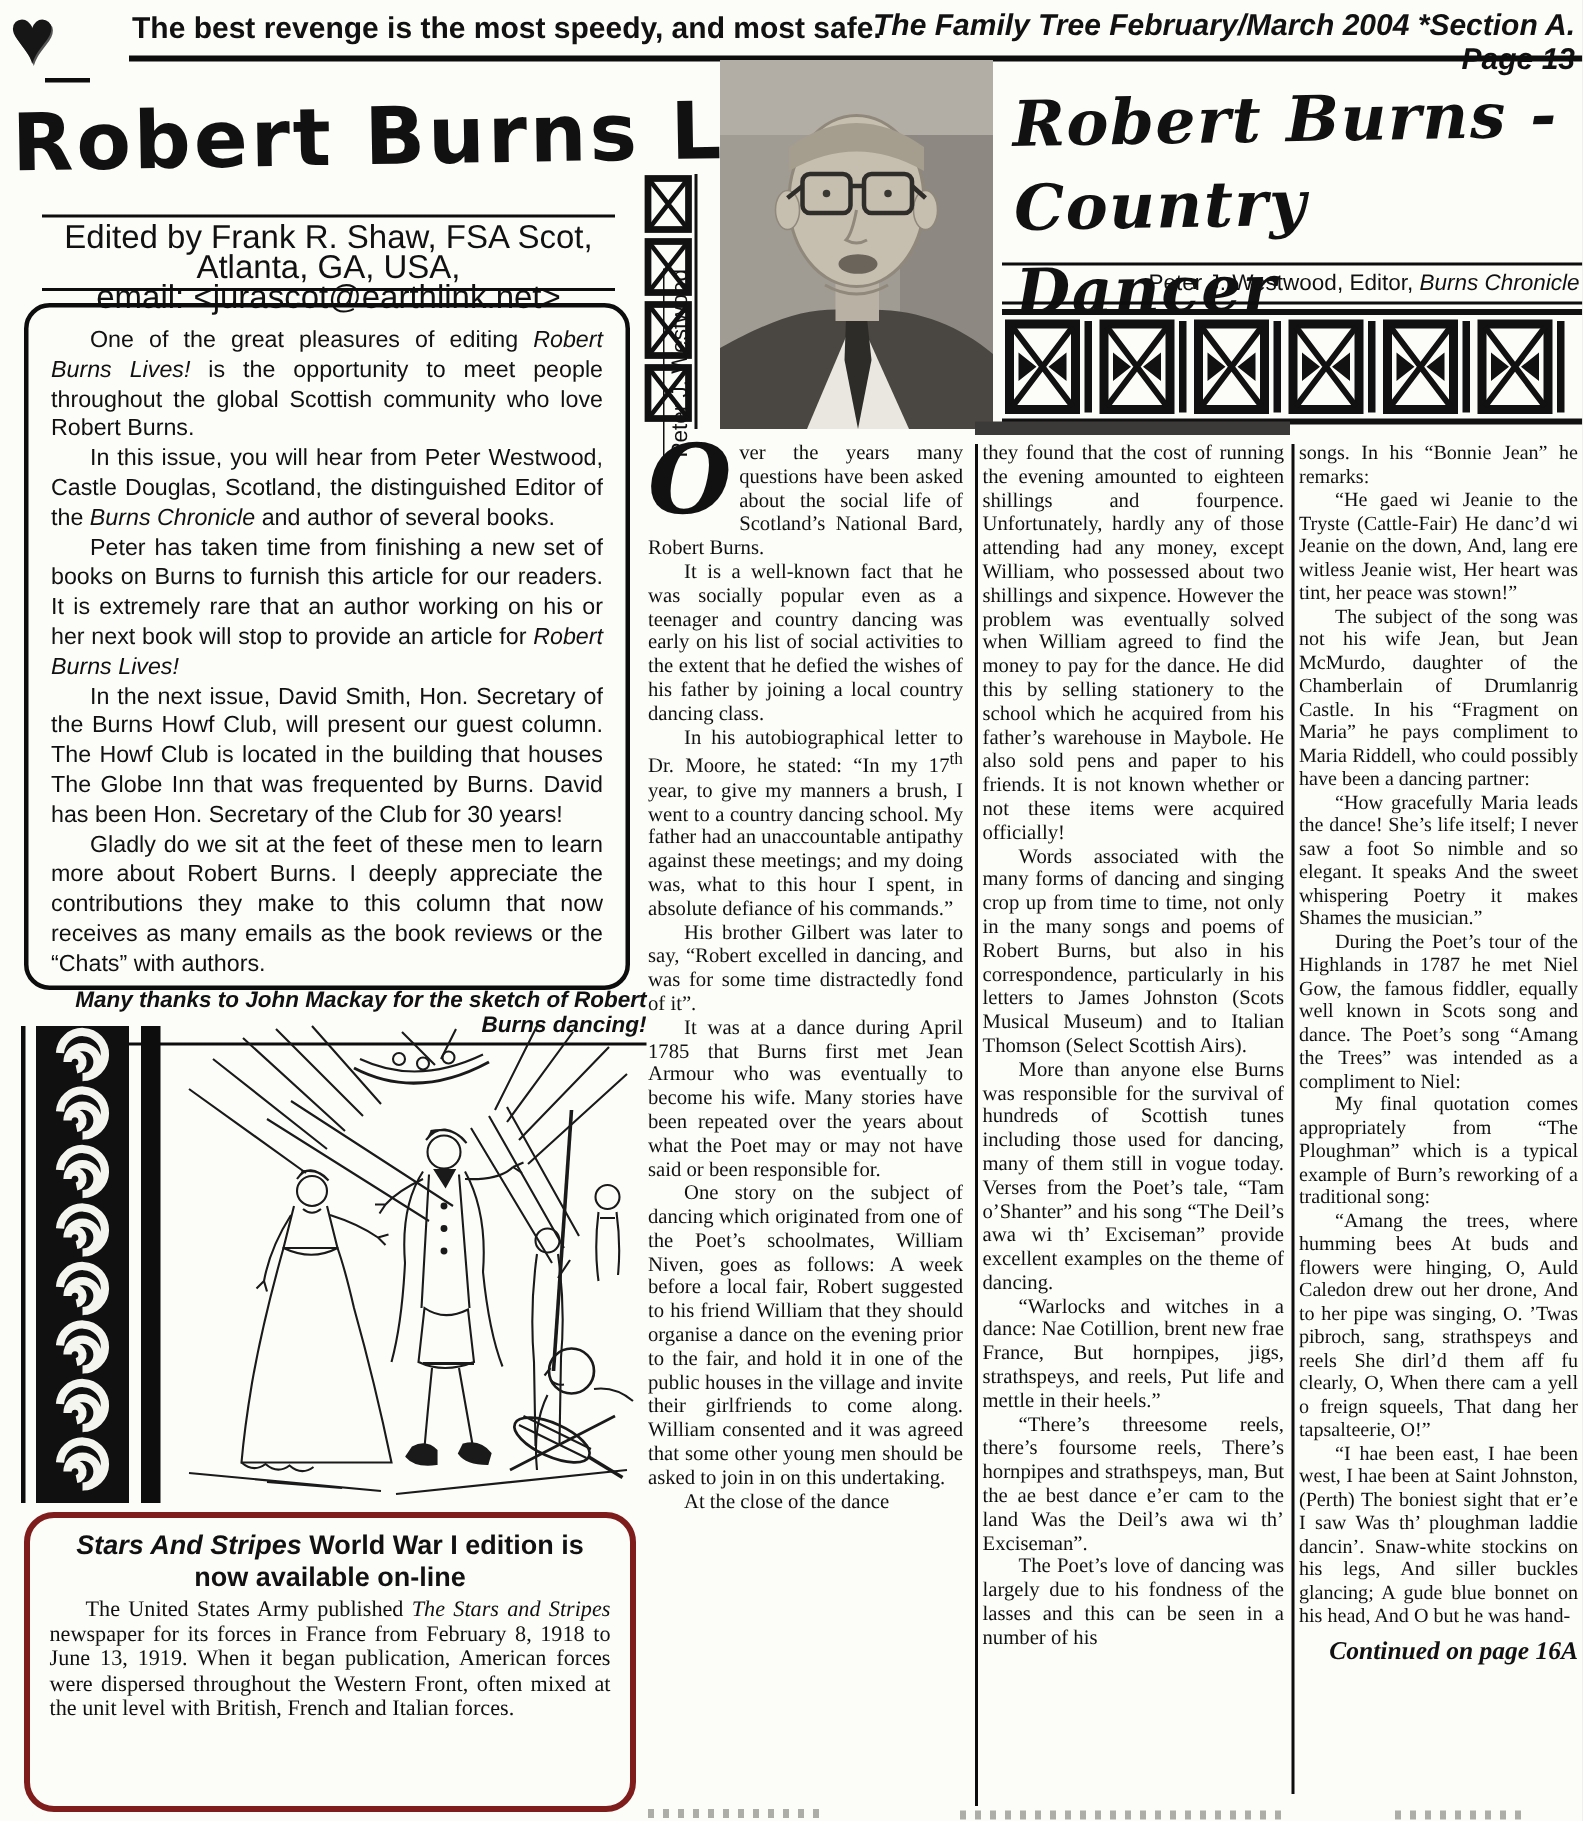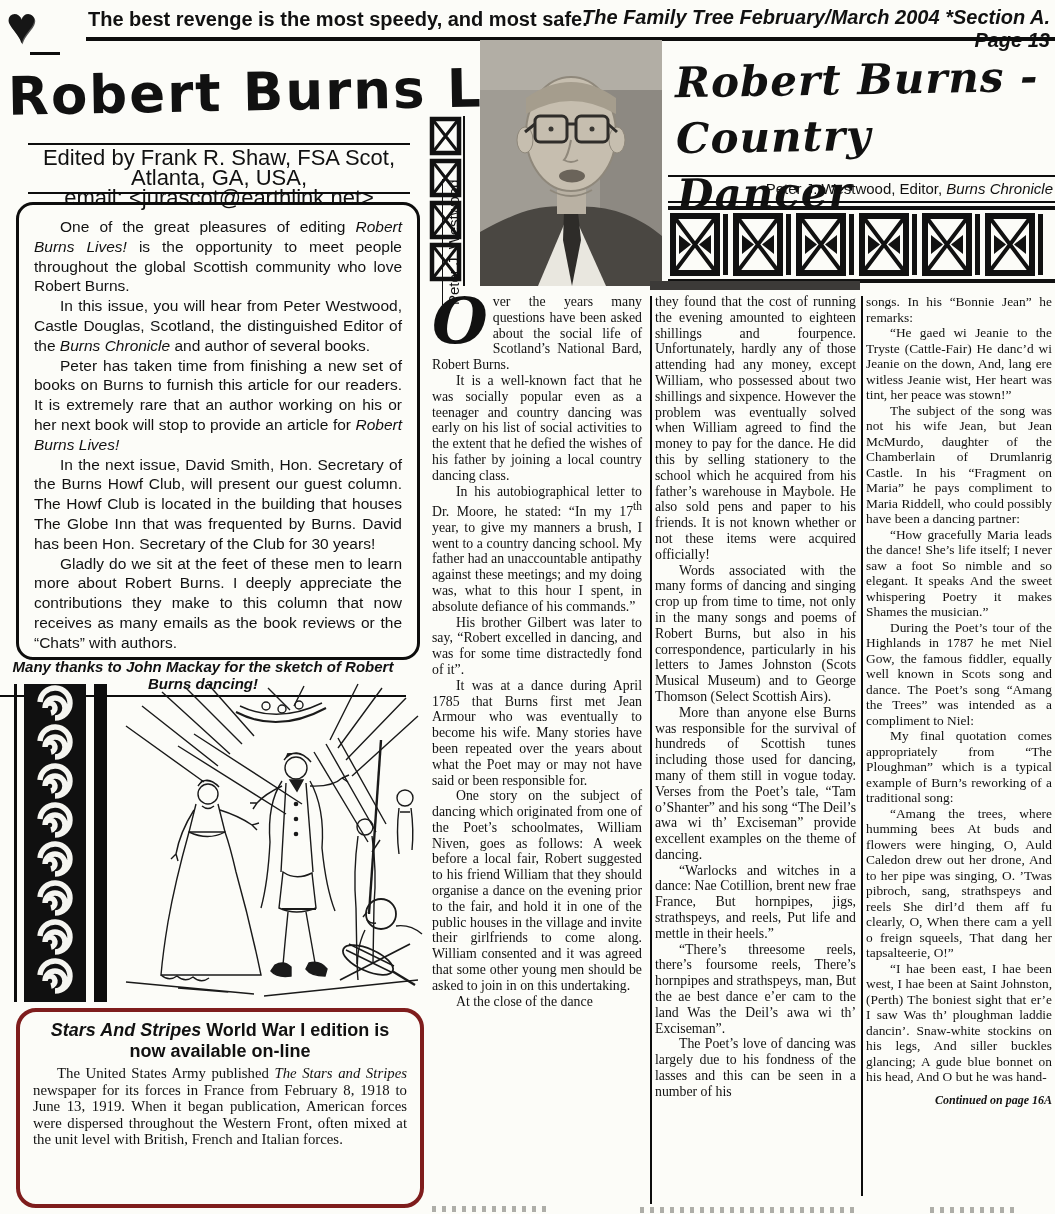--- a/index.html
+++ b/index.html
@@ -38,21 +38,21 @@
                font-size:42px;line-height:56px;letter-spacing:1px;transform:rotate(-1deg);}
   .byline{font-family:"Liberation Sans",sans-serif;font-size:15px;text-align:right;}
   .col{text-align:justify;}
   .col p{margin:0;text-indent:24px;}
   .c12{font-size:13.8px;line-height:15.8px;}
   .c3{font-size:13.4px;line-height:15.5px;}
   .noind{text-indent:0 !important;}
   .dropcap{float:left;font-family:"DejaVu Serif",serif;font-style:italic;font-weight:bold;
            font-size:64px;line-height:50px;margin:2px 5px 0 0;}
   .vsep{background:#0d0d0d;width:1.5px;}
-  .continued{font-weight:bold;font-style:italic;font-size:12px;text-align:right;margin-top:8px;}
+  .continued{font-weight:bold;font-style:italic;font-size:17px;text-align:right;margin-top:8px;}
 
   .vcap{font-family:"Liberation Sans",sans-serif;font-size:15px;white-space:nowrap;
         transform:rotate(-90deg);transform-origin:left bottom;border-top:1.5px solid #111;padding-top:2px;}
   .darkband{background:#3c3a38;}
   .noise{background:repeating-linear-gradient(90deg,#9a9a94 0 4px,transparent 4px 10px);height:6px;opacity:.8;}
 </style>
 </head>
 <body>
 
 <div class="page">
@@ -72,21 +72,21 @@
   <div class="abs rule" style="left:28px;top:192px;width:382px;"></div>
 
   <div class="abs introbox" style="left:16px;top:202px;width:368px;height:432px;border-radius:17px;">
     <p><span>One of the great pleasures of editing </span><i>Robert Burns Lives!</i><span> is the opportunity to meet people throughout the global Scottish community who love Robert Burns.</span></p>
     <p><span>In this issue, you will hear from Peter Westwood, Castle Douglas, Scotland, the distinguished Editor of the </span><i>Burns Chronicle</i><span> and author of several books.</span></p>
     <p><span>Peter has taken time from finishing a new set of books on Burns to furnish this article for our readers. It is extremely rare that an author working on his or her next book will stop to provide an article for </span><i>Robert Burns Lives!</i></p>
     <p>In the next issue, David Smith, Hon. Secretary of the Burns Howf Club, will present our guest column. The Howf Club is located in the building that houses The Globe Inn that was frequented by Burns. David has been Hon. Secretary of the Club for 30 years!</p>
     <p>Gladly do we sit at the feet of these men to learn more about Robert Burns. I deeply appreciate the contributions they make to this column that now receives as many emails as the book reviews or the “Chats” with authors.</p>
   </div>
 
-  <div class="abs caption" style="left:0;top:658px;width:406px;">Many thanks to John Mackay for the sketch of Robert Burns dancing!</div>
+  <div class="abs caption" style="left:25px;top:658px;width:406px;text-align:right;">Many thanks to John Mackay for the sketch of Robert Burns dancing!</div>
 
   <div class="abs" style="left:14px;top:684px;height:318px;display:flex;">
     <div style="width:3px;background:#0d0d0d;"></div>
     <div style="width:7px;"></div>
     <svg width="62" height="318" viewBox="0 0 62 318">
       <rect x="0" y="0" width="62" height="318" fill="#101010"></rect>
       <g stroke="#f5f5f0" stroke-width="5.5" fill="none">
         <g id="sp0">
             <path d="M16,18 a15,15 0 1,1 15,16 a10,10 0 1,0 -10,-10 a5,5 0 1,1 6,5"></path>
           </g>
@@ -242,21 +242,21 @@
     <p>It is a well-known fact that he was socially popular even as a teenager and country dancing was early on his list of social activities to the extent that he defied the wishes of his father by joining a local country dancing class.</p>
     <p><span>In his autobiographical letter to Dr. Moore, he stated: “In my 17</span><sup>th</sup><span> year, to give my manners a brush, I went to a country dancing school.  My father had an unaccountable antipathy against these meetings; and my doing was, what to this hour I spent, in absolute defiance of his commands.”</span></p>
     <p>His brother Gilbert was later to say, “Robert excelled in dancing, and was for some time distractedly fond of it”.</p>
     <p>It was at a dance during April 1785 that Burns first met Jean Armour who was eventually to become his wife. Many stories have been repeated over the years about what the Poet may or may not have said or been responsible for.</p>
     <p>One story on the subject of dancing which originated from one of the Poet’s schoolmates, William Niven, goes as follows: A week before a local fair, Robert suggested to his friend William that they should organise a dance on the evening prior to the fair, and hold it in one of the public houses in the village and invite their girlfriends to come along.  William consented and it was agreed that some other young men should be asked to join in on this undertaking.</p>
     <p>At the close of the dance</p>
   </div>
 
   <div class="abs col c12" style="left:655px;top:294px;width:201px;">
     <p class="noind">they found that the cost of running the evening amounted to eighteen shillings and fourpence.  Unfortunately, hardly any of those attending had any money, except William, who possessed about two shillings and sixpence.  However the problem was eventually solved when William agreed to find the money to pay for the dance. He did this by selling stationery to the school which he acquired from his father’s warehouse in Maybole. He also sold pens and paper to his friends. It is not known whether or not these items were acquired officially!</p>
-    <p>Words associated with the many forms of dancing and singing crop up from time to time, not only in the many songs and poems of Robert Burns, but also in his correspondence, particularly in his letters to James Johnston (Scots Musical Museum) and to George Thomson (Select Scottish Airs).</p>
+    <p>Words associated with the many forms of dancing and singing crop up from time to time, not only in the many songs and poems of Robert Burns, but also in his correspondence, particularly in his letters to James Johnston (Scots Musical Museum) and to Italian Thomson (Select Scottish Airs).</p>
     <p>More than anyone else Burns was responsible for the survival of hundreds of Scottish tunes including those used for dancing, many of them still in vogue today. Verses from the Poet’s tale, “Tam o’Shanter” and his song “The Deil’s awa wi th’ Exciseman” provide excellent examples on the theme of dancing.</p>
     <p>“Warlocks and witches in a dance: Nae Cotillion, brent new frae France, But hornpipes, jigs, strathspeys, and reels, Put life and mettle in their heels.”</p>
     <p>“There’s threesome reels, there’s foursome reels, There’s hornpipes and strathspeys, man, But the ae best dance e’er cam to the land Was the Deil’s awa wi th’ Exciseman”.</p>
     <p>The Poet’s love of dancing was largely due to his fondness of the lasses and this can be seen in a number of his</p>
   </div>
 
   <div class="abs col c3" style="left:866px;top:294px;width:186px;">
     <p class="noind">songs.  In his “Bonnie Jean” he remarks:</p>
     <p>“He gaed wi Jeanie to the Tryste (Cattle-Fair) He danc’d wi Jeanie on the down, And, lang ere witless Jeanie wist, Her heart was tint, her peace was stown!”</p>
     <p>The subject of the song was not his wife Jean, but Jean McMurdo, daughter of the Chamberlain of Drumlanrig Castle.  In his “Fragment on Maria” he pays compliment to Maria Riddell, who could possibly have been a dancing partner:</p>

